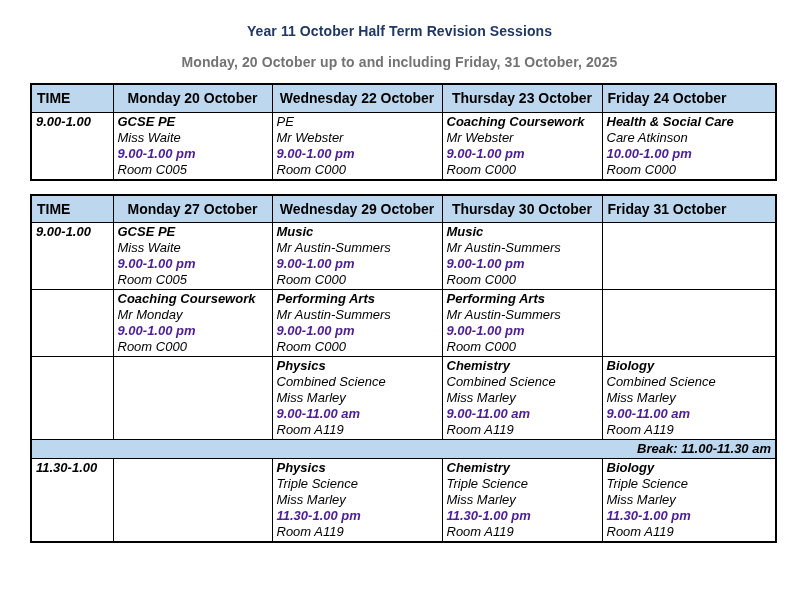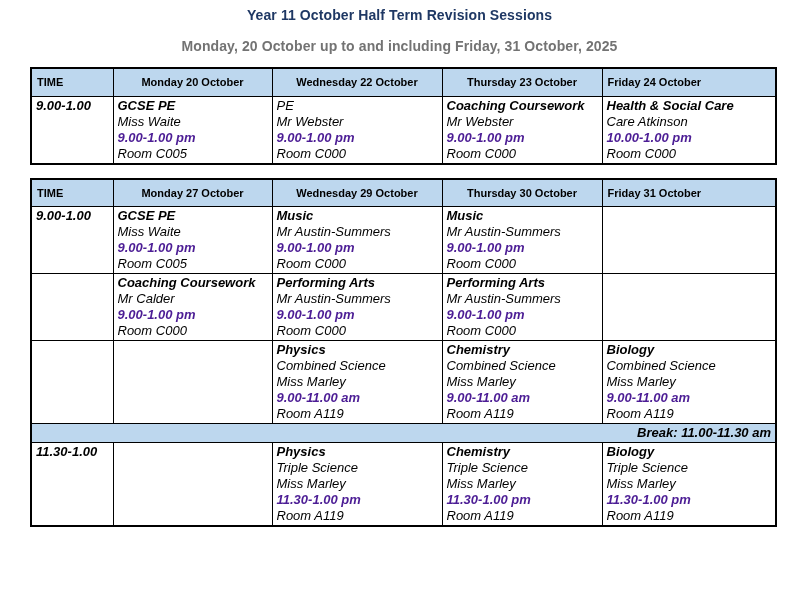--- a/index.html
+++ b/index.html
@@ -4,21 +4,21 @@
 <style>
   * { box-sizing: border-box; }
   html, body { margin: 0; padding: 0; }
   body {
     width: 799px; height: 602px;
     background: #ffffff;
     font-family: "Liberation Sans", sans-serif;
     color: #000000;
     overflow: hidden;
   }
-  .page { width: 799px; height: 602px; padding-top: 7px; }
+  .page { width: 799px; height: 602px; padding-top: 23px; }
   .doc-title {
     text-align: center;
     font-size: 14px;
     font-weight: bold;
     letter-spacing: 0.1px;
   }
   .doc-title.main { color: #1F3864; }
   .doc-title.sub { color: #737373; margin-top: 15px; }
 
   table.revision {
@@ -35,21 +35,21 @@
   table.revision col.c-thu  { width: 160px; }
   table.revision col.c-fri  { width: 174px; }
 
   table.revision th, table.revision td {
     border: 1px solid #000;
     vertical-align: top;
     overflow: hidden;
   }
   table.revision th {
     background: #BDD7EE;
-    font-size: 11px;
+    font-size: 14px;
     font-weight: bold;
     height: 28px;
     vertical-align: middle;
     text-align: center;
     padding: 2px 5px;
     white-space: nowrap;
   }
   table.revision th.al-left { text-align: left; }
   table.revision td {
     font-size: 13px;
@@ -164,21 +164,21 @@
             <span class="cell-line normal">Mr Austin-Summers</span>
             <span class="cell-line time">9.00-1.00 pm</span>
             <span class="cell-line normal">Room C000</span>
           </td>
           <td></td>
         </tr>
         <tr>
           <td class="time-cell"></td>
           <td>
             <span class="cell-line subject">Coaching Coursework</span>
-            <span class="cell-line normal">Mr Calder</span>
+            <span class="cell-line normal">Mr Monday</span>
             <span class="cell-line time">9.00-1.00 pm</span>
             <span class="cell-line normal">Room C000</span>
           </td>
           <td>
             <span class="cell-line subject">Performing Arts</span>
             <span class="cell-line normal">Mr Austin-Summers</span>
             <span class="cell-line time">9.00-1.00 pm</span>
             <span class="cell-line normal">Room C000</span>
           </td>
           <td>

